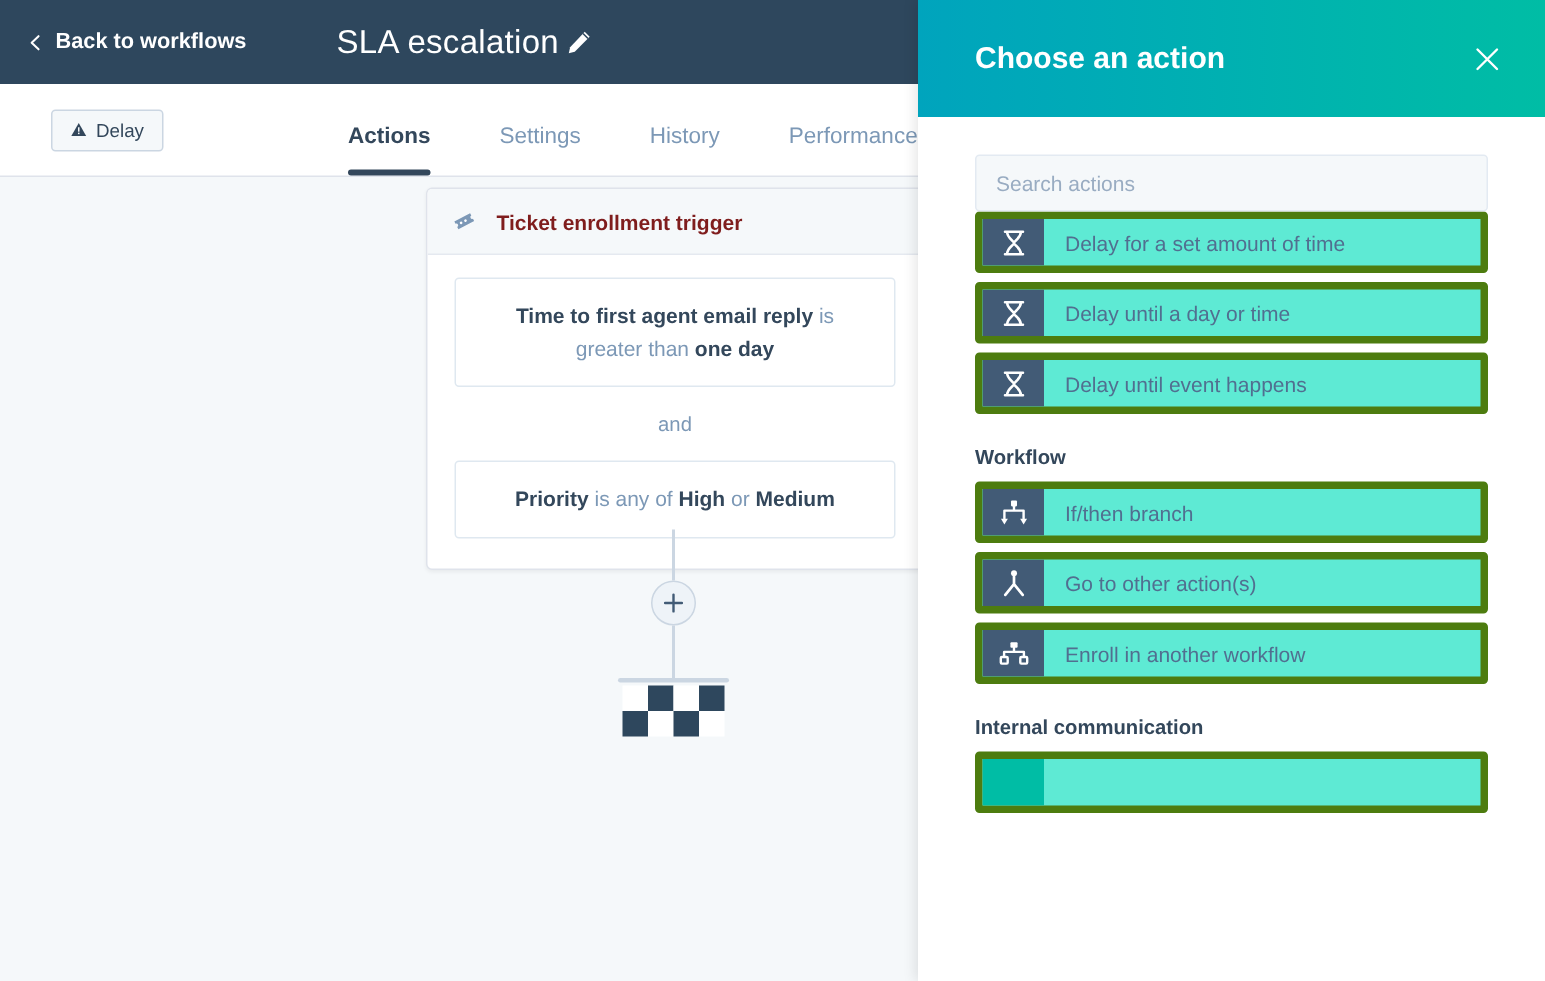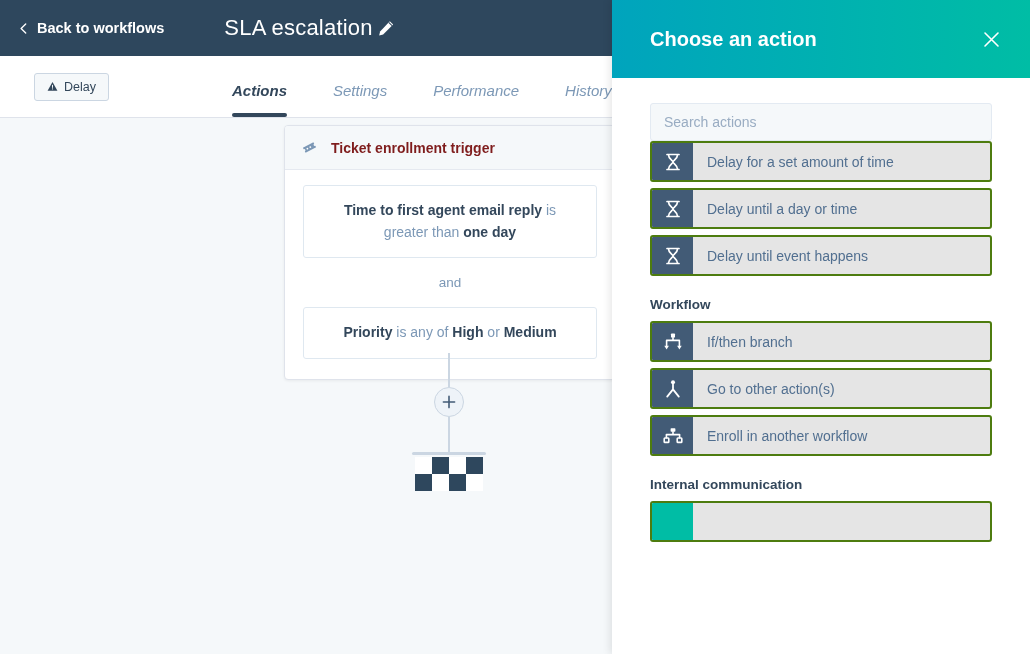--- a/index.html
+++ b/index.html
@@ -64,21 +64,20 @@
   .tab {
     position: relative;
     padding: 0 0 18px 0;
     margin-right: 46px;
     font-size: 15px;
     color: #7c98b6;
     display: flex; align-items: flex-end;
     height: 100%;
     cursor: pointer;
     white-space: nowrap;
-    font-style: italic;
   }
   .tab.active { color: #33475b; font-weight: bold; }
   .tab.active::after {
     content: ""; position: absolute;
     left: 0; right: 0; bottom: 0;
     height: 4px; background: #33475b; border-radius: 2px;
   }
 
   
   .canvas { position: relative; height: calc(654px - 56px - 62px); background: #f5f8fa; }
@@ -163,23 +162,23 @@
   }
   .search-box::placeholder { color: #99acc2; }
   .sec-label {
     font-size: 13.5px; font-weight: bold; color: #33475b;
     margin: 21px 0 9px 0;
   }
   .action-row {
     display: flex; align-items: stretch;
     height: 41px;
     margin-bottom: 6px;
-    border: 2px solid #4d7c0f;
+    border: 5px solid #4d7c0f;
     border-radius: 3px;
-    background: #e5e5e5;
+    background: #5eead4;
     overflow: hidden;
     cursor: pointer;
   }
   .action-tile {
     width: 41px; flex: none;
     display: flex; align-items: center; justify-content: center;
     background: #425b76;
   }
   .action-tile.green { background: #00bda5; }
   .tile-svg { display:block; width: 20px; height: 20px; }
@@ -228,24 +227,24 @@
         <span>Delay</span>
       </div>
       <div class="tabs">
         <div class="tab active">
           <span>Actions</span>
         </div>
         <div class="tab">
           <span>Settings</span>
         </div>
         <div class="tab">
+          <span>History</span>
+        </div>
+        <div class="tab">
           <span>Performance</span>
-        </div>
-        <div class="tab">
-          <span>History</span>
         </div>
       </div>
     </div>
 
     <div class="canvas">
 
       <div class="trigger-card">
         <div class="trigger-head">
           <svg class="ticket-icon" viewBox="0 0 20 20">
             <g transform="rotate(-28 10 10)">

